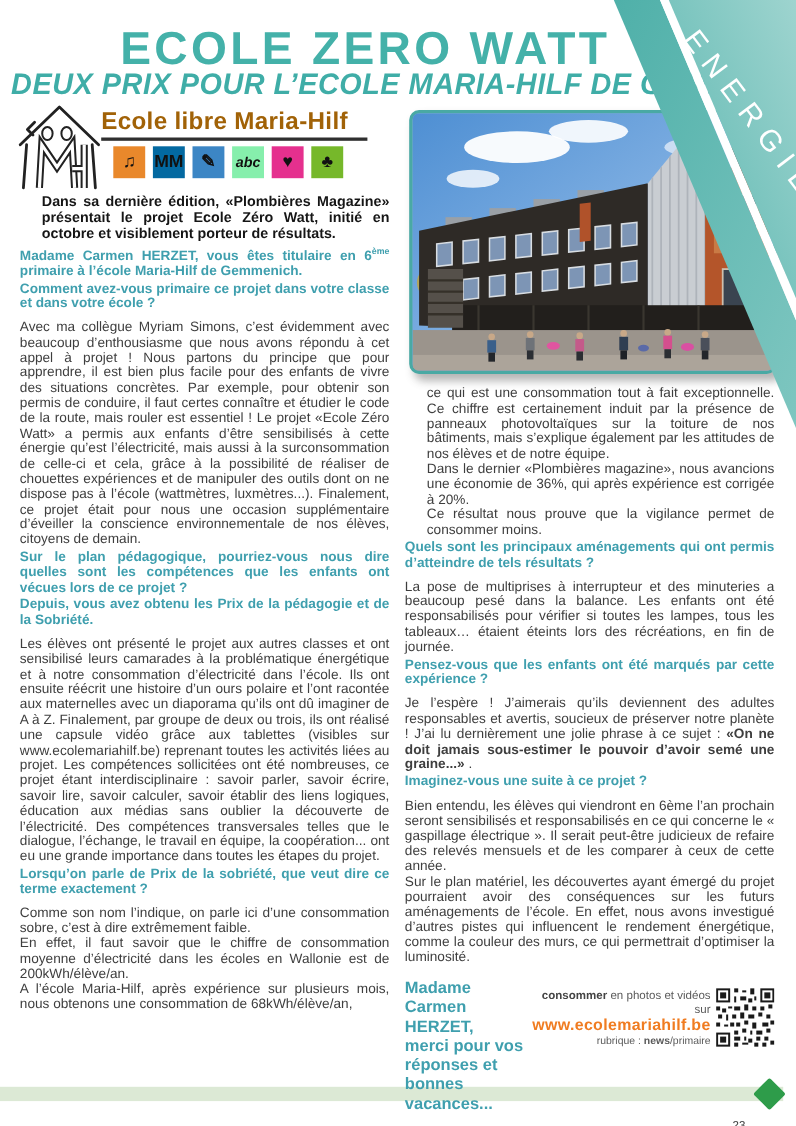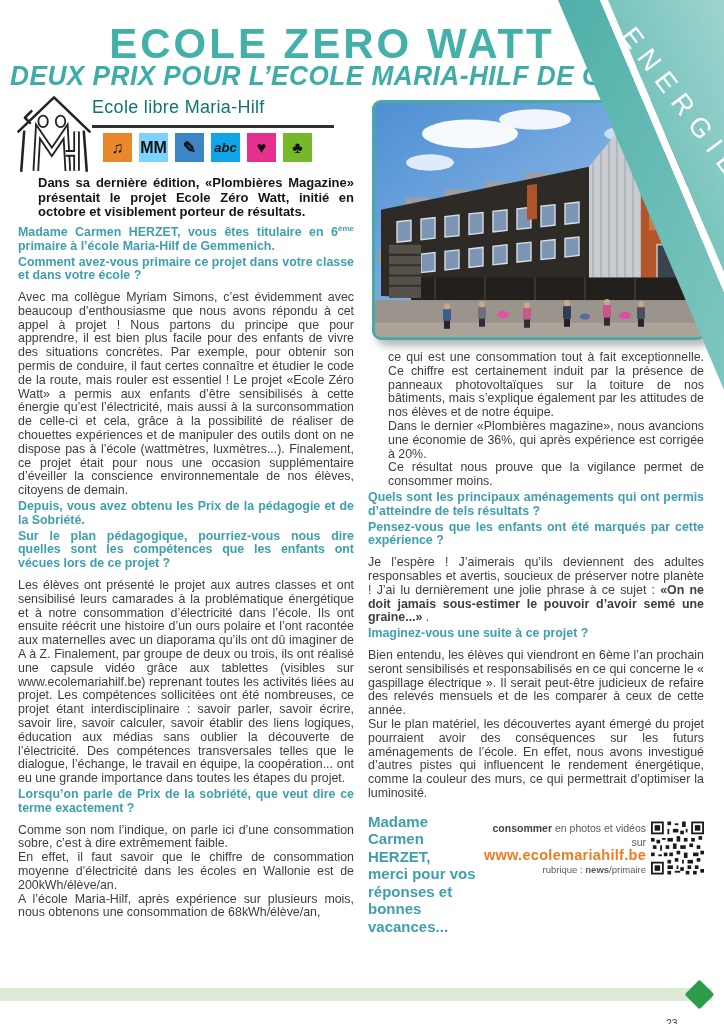--- a/index.html
+++ b/index.html
@@ -17,31 +17,31 @@
     position:absolute;top:61px;left:0;width:672px;text-align:center;
     font-size:27px;font-weight:700;font-style:italic;color:#3fada7;
     letter-spacing:.5px;white-space:nowrap;transform:scaleX(.97);transform-origin:center;
   }
   
   .banner-svg{position:absolute;top:0;right:0;z-index:6;pointer-events:none;}
   .banner-text{font-family:"Liberation Sans",sans-serif;font-size:27px;fill:#ffffff;letter-spacing:9px;font-weight:400;}
   
   .house-svg{position:absolute;left:14px;top:90px;z-index:2;}
   .logo-name{
-    position:absolute;left:92px;top:97px;font-size:18px;font-weight:400;color:#0f766e;
+    position:absolute;left:92px;top:97px;font-size:22px;font-weight:700;color:#a16207;
     letter-spacing:.3px;white-space:nowrap;
   }
   .logo-underline{position:absolute;left:92px;top:125px;width:242px;height:3px;background:#2f2f2f;}
   .logo-squares{position:absolute;left:103px;top:133px;display:flex;gap:7px;}
   .logo-squares .sq{
     width:29px;height:29px;display:flex;align-items:center;justify-content:center;
     color:#111;font-size:16px;font-weight:700;line-height:1;
   }
-  .sq0{background:#e9882b}.sq1{background:#7dd3fc}.sq2{background:#3c86c5}
-  .sq3{background:#0ea5e9}.sq4{background:#e5308e}.sq5{background:#76b82a}
+  .sq0{background:#e9882b}.sq1{background:#0369a1}.sq2{background:#3c86c5}
+  .sq3{background:#86efac}.sq4{background:#e5308e}.sq5{background:#76b82a}
   .sq3 span{font-style:italic;font-size:13px;}
   
   .photo{
     position:absolute;left:372px;top:100px;width:328px;height:234px;margin:0;
     border:3px solid #49a9a4;border-radius:9px;overflow:hidden;z-index:4;
     box-shadow:5px 6px 8px rgba(90,90,90,.45);background:#7aa9d8;
   }
   .photo svg{display:block;width:100%;height:100%;}
   
   .col{position:absolute;width:336px;font-size:12.4px;line-height:13.8px;color:#3e3e3e;z-index:3;}
@@ -253,34 +253,35 @@
         <ellipse cx="210" cy="208" rx="5" ry="3" fill="#5a6aa8"></ellipse>
       </g>
     </svg>
   </figure>
 
   <div class="col col-left">
     <p class="intro">Dans sa dernière édition, «Plombières Magazine» présentait le projet Ecole Zéro Watt, initié en octobre et visiblement porteur de résultats.</p>
     <p class="q"><span>Madame Carmen HERZET, vous êtes titulaire en 6</span><sup>ème</sup><span> primaire à l’école Maria-Hilf de Gemmenich.</span></p>
     <p class="q">Comment avez-vous primaire ce projet dans votre classe et dans votre école ?</p>
     <p>Avec ma collègue Myriam Simons, c’est évidemment avec beaucoup d’enthousiasme que nous avons répondu à cet appel à projet ! Nous partons du principe que pour apprendre, il est bien plus facile pour des enfants de vivre des situations concrètes.  Par exemple, pour obtenir son permis de conduire, il faut certes connaître et étudier le code de la route, mais rouler est essentiel !  Le projet «Ecole Zéro Watt» a permis aux enfants d’être sensibilisés à cette énergie qu’est l’électricité, mais aussi à la surconsommation de celle-ci et cela, grâce à la possibilité de réaliser de chouettes expériences et de manipuler des outils dont on ne dispose pas à l’école (wattmètres, luxmètres...).  Finalement, ce projet était pour nous une occasion supplémentaire d’éveiller la conscience environnementale de nos élèves, citoyens de demain.</p>
+    <p class="q">Sur le plan pédagogique, pourriez-vous nous dire quelles sont les compétences que les enfants ont vécues lors de ce projet ?</p>
     <p class="q">Depuis, vous avez obtenu les Prix de la pédagogie et de la Sobriété.</p>
-    <p class="q">Sur le plan pédagogique, pourriez-vous nous dire quelles sont les compétences que les enfants ont vécues lors de ce projet ?</p>
     <p>Les élèves ont présenté le projet aux autres classes et ont sensibilisé leurs camarades à la problématique énergétique et à notre consommation d’électricité dans l’école. Ils ont ensuite réécrit une histoire d’un ours polaire et l’ont racontée aux maternelles avec un diaporama qu’ils ont dû imaginer de A à Z.  Finalement, par groupe de deux ou trois, ils ont réalisé une capsule vidéo grâce aux tablettes (visibles sur www.ecolemariahilf.be) reprenant toutes les activités liées au projet.  Les compétences sollicitées ont été nombreuses, ce projet étant interdisciplinaire : savoir parler, savoir écrire, savoir lire, savoir calculer, savoir établir des liens logiques,  éducation aux médias sans oublier la découverte de l’électricité.  Des compétences transversales telles que le dialogue, l’échange, le travail en équipe, la coopération... ont eu une grande importance dans toutes les étapes du projet.</p>
     <p class="q">Lorsqu’on parle de Prix de la sobriété, que veut dire ce terme exactement ?</p>
     <p class="ml">Comme son nom l’indique, on parle ici d’une consommation sobre, c’est à dire extrêmement faible.
 En effet, il faut savoir que le chiffre de consommation moyenne d’électricité dans les écoles en Wallonie est de 200kWh/élève/an.
 A l’école Maria-Hilf, après expérience sur plusieurs mois, nous obtenons une consommation de 68kWh/élève/an,</p>
   </div>
 
   <div class="col col-right">
     <p class="ml">ce qui est une consommation tout à fait exceptionnelle. Ce chiffre est certainement induit par la présence de panneaux photovoltaïques sur la toiture de nos bâtiments, mais s’explique également par les attitudes de nos élèves et de notre équipe.
 Dans le dernier «Plombières magazine», nous avancions une économie de 36%, qui après expérience est corrigée à 20%.
 Ce résultat nous prouve que la vigilance permet de consommer moins.</p>
     <p class="q">Quels sont les principaux aménagements qui ont permis d’atteindre de tels résultats ?</p>
+    <p>La pose de multiprises à interrupteur et des minuteries a beaucoup pesé dans la balance.  Les enfants ont été responsabilisés pour vérifier si toutes les lampes, tous les tableaux… étaient éteints lors des récréations, en fin de journée.</p>
     <p class="q">Pensez-vous que les enfants ont été marqués par cette expérience ?</p>
     <p><span>Je l’espère ! J’aimerais qu’ils deviennent des adultes responsables et avertis, soucieux de préserver notre planète !  J’ai lu  dernièrement une jolie phrase à ce sujet :</span><strong> «On ne doit jamais sous-estimer le pouvoir d’avoir semé une graine...»</strong><span> .</span></p>
     <p class="q">Imaginez-vous une suite à ce projet ?</p>
     <p class="ml">Bien entendu, les élèves qui viendront en 6ème l’an prochain seront sensibilisés et responsabilisés en ce qui concerne le « gaspillage électrique ».  Il serait peut-être judicieux de refaire des relevés mensuels et de les comparer à ceux de cette année.
 Sur le plan matériel, les découvertes ayant émergé du projet pourraient avoir des conséquences sur les futurs aménagements de l’école.  En effet, nous avons investigué d’autres pistes qui influencent le rendement énergétique, comme la couleur des murs, ce qui permettrait d’optimiser la luminosité.</p>
 
     <div class="closing-row">
       <div class="closing-text">Madame Carmen HERZET,
 merci pour vos
 réponses et

